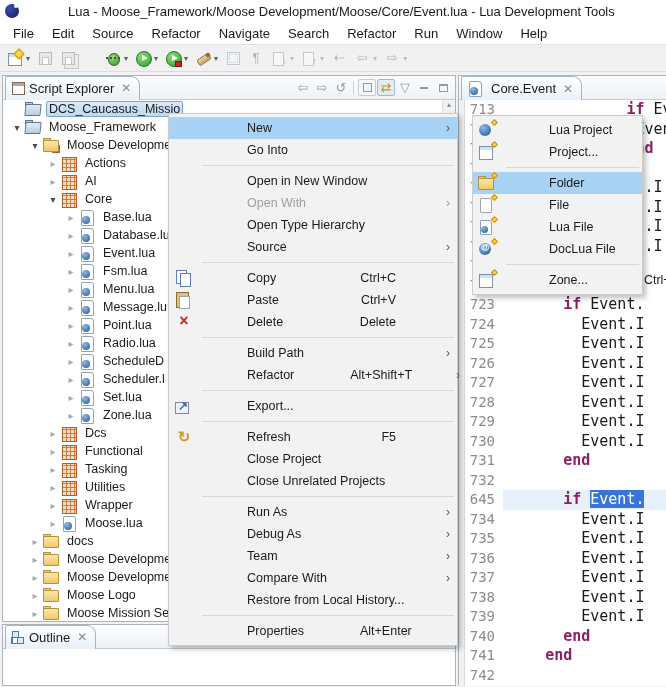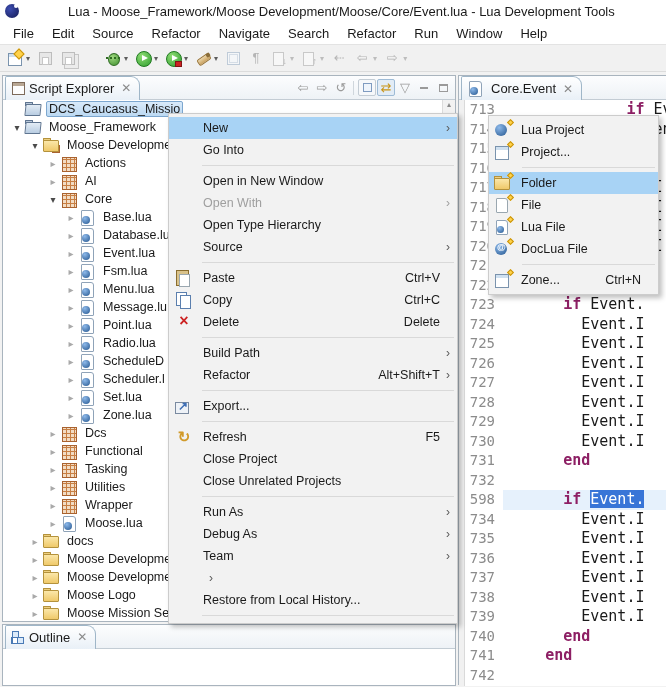--- a/index.html
+++ b/index.html
@@ -89,22 +89,22 @@
   .i-project::after{content:"";position:absolute;left:0;top:2px;width:14px;height:10px;border:1px solid #5f7590;background:linear-gradient(#e3ecf5,#b9cde2);border-radius:1px;transform:skewX(-6deg);}
   .i-project .dot{position:absolute;left:4px;top:4px;width:6px;height:6px;border-radius:50%;background:radial-gradient(circle at 35% 35%,#9cc3ef,#2c5f9e);}
   .i-srcfolder .grid{position:absolute;right:-1px;bottom:-1px;width:8px;height:8px;border:1px solid #a9622f;background:repeating-linear-gradient(0deg,transparent 0 2px,#c87f43 2px 3px),repeating-linear-gradient(90deg,transparent 0 2px,#c87f43 2px 3px),#f7e3cf;}
   .i-package::before{content:"";position:absolute;left:1px;top:1px;width:13px;height:13px;border:1px solid #a9622f;background:repeating-linear-gradient(0deg,transparent 0 3px,#c87f43 3px 4px),repeating-linear-gradient(90deg,transparent 0 3px,#c87f43 3px 4px),#f2dcc4;}
   .i-lua::before{content:"";position:absolute;left:2px;top:0;width:11px;height:14px;border:1px solid #8fa3b8;background:#fff;border-radius:1px 3px 1px 1px;}
   .i-lua::after{content:"";position:absolute;left:3px;top:6px;width:8px;height:8px;border-radius:50%;background:radial-gradient(circle at 35% 30%,#8db9ea,#24568f);}
 
   
   .menu{position:absolute;background:#f2f2f2;border:1px solid #cccccc;box-shadow:3px 3px 5px rgba(0,0,0,.25);padding:3px 0;font-size:12.5px;}
   #ctx{left:168px;top:113px;width:290px;z-index:10;}
-  #sub{left:488px;top:115px;width:171px;z-index:11;}
-  .mi{height:22px;display:flex;align-items:center;padding:0 7px 0 5px;position:relative;}
+  #sub{left:472px;top:115px;width:171px;z-index:11;}
+  .mi{height:22px;display:flex;align-items:center;padding:0 7px 0 5px;position:relative;gap:44px;}
   .mi.hl{background:var(--menu-highlight);}
   .mi .mic{width:20px;height:16px;flex:none;position:relative;margin-right:9px;}
   .mi .mlabel{flex:1;white-space:nowrap;}
   .mi.dis .mlabel{color:#9f9f9f;}
   .mi .msc{color:#1a1a1a;margin-left:12px;white-space:nowrap;}
   .mi .mar{width:10px;text-align:right;color:#5a5a5a;font-size:12px;}
   .mi.dis .mar,.mi.dis .msc{color:#9f9f9f;}
   .msep{height:1px;background:#d9d9d9;margin:4px 3px 4px 33px;}
   #sub .mi .mic{margin-right:7px;}
 
@@ -514,21 +514,21 @@
         <span class="ln">731</span>
         <span class="ct"><span>      </span><span class="k">end</span></span>
       </div>
       <div class="cl">
         <span class="lstrip"></span>
         <span class="ln">732</span>
         <span class="ct"></span>
       </div>
       <div class="cl">
         <span class="lstrip"></span>
-        <span class="ln">598</span>
+        <span class="ln">645</span>
         <span class="ct cur"><span>      </span><span class="k">if</span><span> </span><span class="sel">Event.</span></span>
       </div>
       <div class="cl">
         <span class="lstrip"></span>
         <span class="ln">734</span>
         <span class="ct"><span>        Event.I</span></span>
       </div>
       <div class="cl">
         <span class="lstrip"></span>
         <span class="ln">735</span>
@@ -603,33 +603,33 @@
       <span class="mic"></span>
       <span class="mlabel">Open Type Hierarchy</span>
       <span class="mar"></span>
     </div>
     <div class="mi">
       <span class="mic"></span>
       <span class="mlabel">Source</span>
       <span class="mar">›</span>
     </div>
     <div class="msep"></div>
+    <div class="mi">
+      <span class="mic ic-copy"></span>
+      <span class="mlabel">Copy</span>
+      <span class="msc">Ctrl+C</span>
+      <span class="mar"></span>
+    </div>
     <div class="mi">
       <span class="mic ic-paste"></span>
       <span class="mlabel">Paste</span>
       <span class="msc">Ctrl+V</span>
       <span class="mar"></span>
     </div>
     <div class="mi">
-      <span class="mic ic-copy"></span>
-      <span class="mlabel">Copy</span>
-      <span class="msc">Ctrl+C</span>
-      <span class="mar"></span>
-    </div>
-    <div class="mi">
       <span class="mic ic-delete">×</span>
       <span class="mlabel">Delete</span>
       <span class="msc">Delete</span>
       <span class="mar"></span>
     </div>
     <div class="msep"></div>
     <div class="mi">
       <span class="mic"></span>
       <span class="mlabel">Build Path</span>
       <span class="mar">›</span>
@@ -674,28 +674,35 @@
       <span class="mlabel">Debug As</span>
       <span class="mar">›</span>
     </div>
     <div class="mi">
       <span class="mic"></span>
       <span class="mlabel">Team</span>
       <span class="mar">›</span>
     </div>
     <div class="mi">
       <span class="mic"></span>
+      <span class="mlabel">Compare With</span>
       <span class="mar">›</span>
     </div>
     <div class="mi">
       <span class="mic"></span>
       <span class="mlabel">Restore from Local History...</span>
       <span class="mar"></span>
     </div>
     <div class="msep"></div>
+    <div class="mi">
+      <span class="mic"></span>
+      <span class="mlabel">Properties</span>
+      <span class="msc">Alt+Enter</span>
+      <span class="mar"></span>
+    </div>
   </div>
 <div class="menu" id="sub">
     <div class="mi">
       <span class="mic ic-lua-project">
         <span class="sph"></span>
         <span class="st"></span>
       </span>
       <span class="mlabel">Lua Project</span>
       <span class="mar"></span>
     </div>

